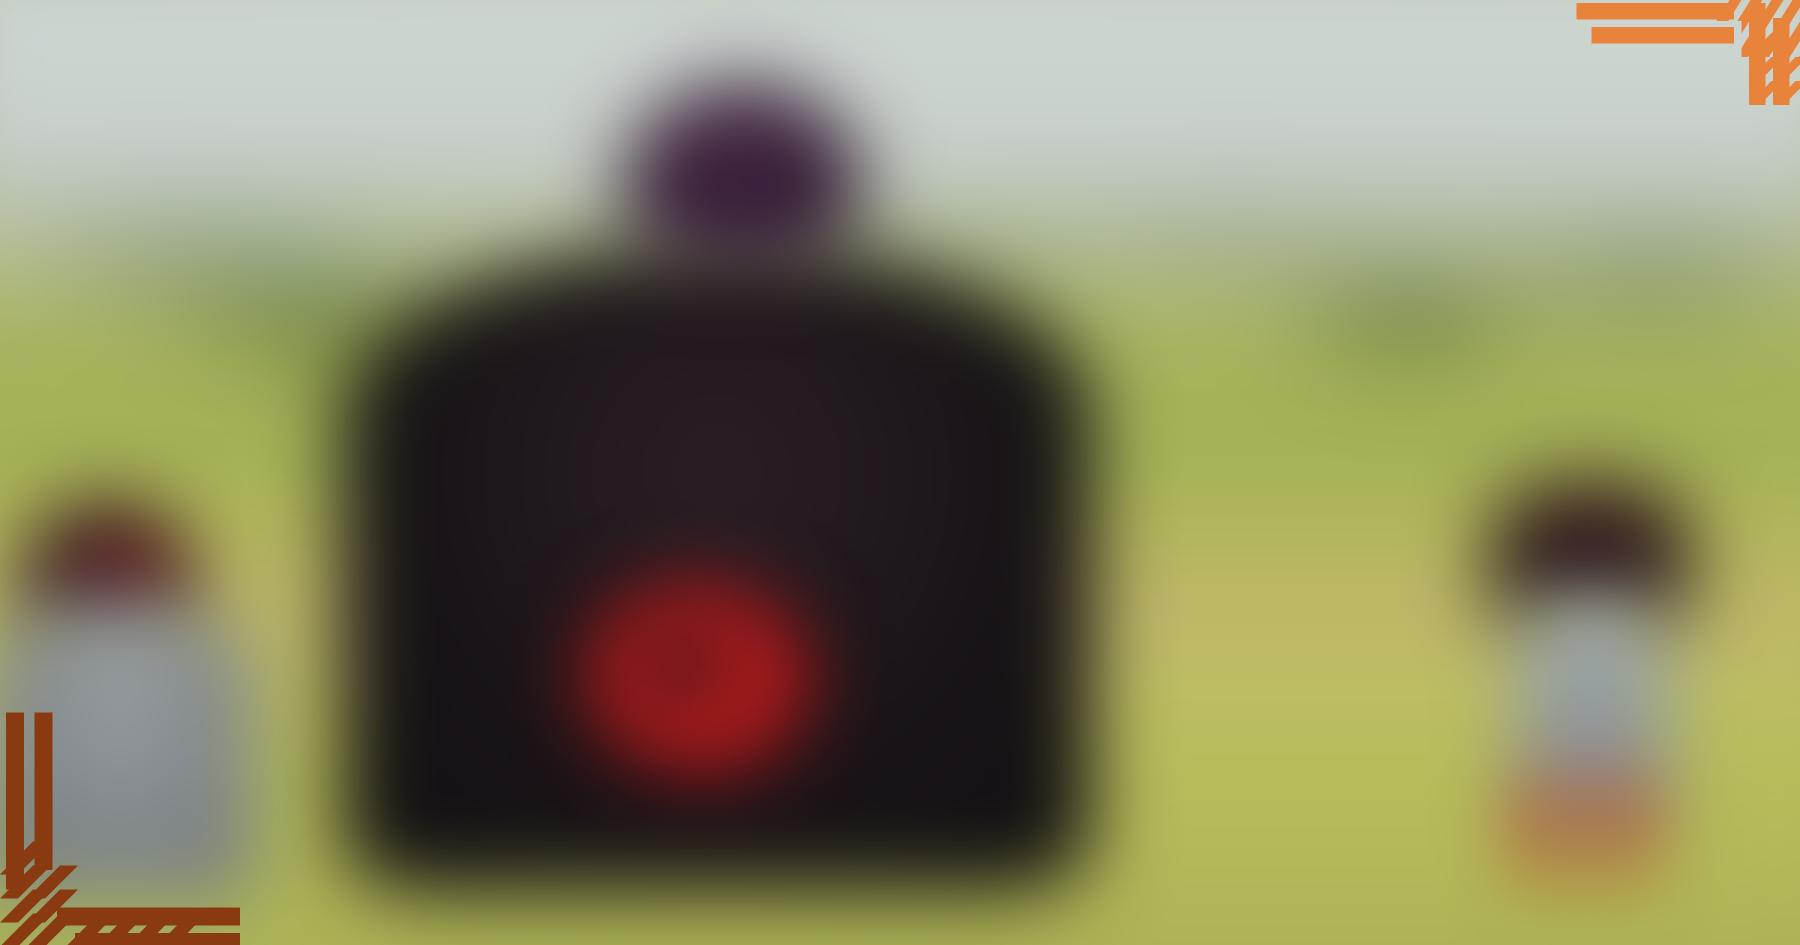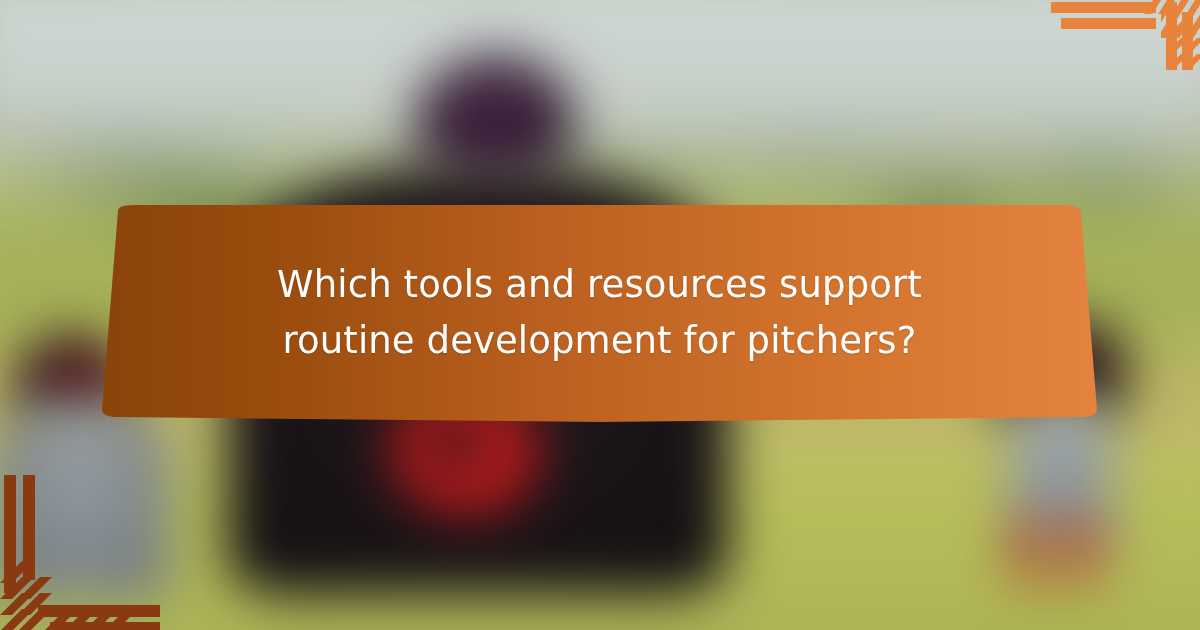--- a/index.html
+++ b/index.html
@@ -284,41 +284,14 @@
 
       <g>
         <polygon points="44,166 66,144 78,144 56,166"></polygon>
         <polygon points="64,166 86,144 98,144 76,166"></polygon>
         <polygon points="84,166 106,144 118,144 96,166"></polygon>
         <polygon points="104,166 126,144 138,144 116,166"></polygon>
       </g>
     </g>
   </svg>
 
-  <div class="banner-wrap">
-    <svg class="banner-shape" viewBox="0 0 999 220" preserveAspectRatio="none">
-      <defs>
-        <linearGradient id="bannerGrad" x1="0" y1="0" x2="1" y2="0">
-          <stop offset="0%" stop-color="#8a4309"></stop>
-          <stop offset="18%" stop-color="#9a4d0e"></stop>
-          <stop offset="45%" stop-color="#bb6020"></stop>
-          <stop offset="72%" stop-color="#d1732d"></stop>
-          <stop offset="100%" stop-color="#e4833f"></stop>
-        </linearGradient>
-      </defs>
-      <path d="
-        M 18 8
-        Q 18 2 34 2
-        L 965 2
-        Q 981 2 981 10
-        L 997 206
-        Q 997 214 981 214
-        L 500 219
-        L 18 214
-        Q 2 214 2 206
-        Z" fill="url(#bannerGrad)"></path>
-    </svg>
-    <div class="banner-text">
-      <h1 class="headline">Which tools and resources support routine development for pitchers?</h1>
-    </div>
-  </div>
 
 </div>
 
 </body></html>

